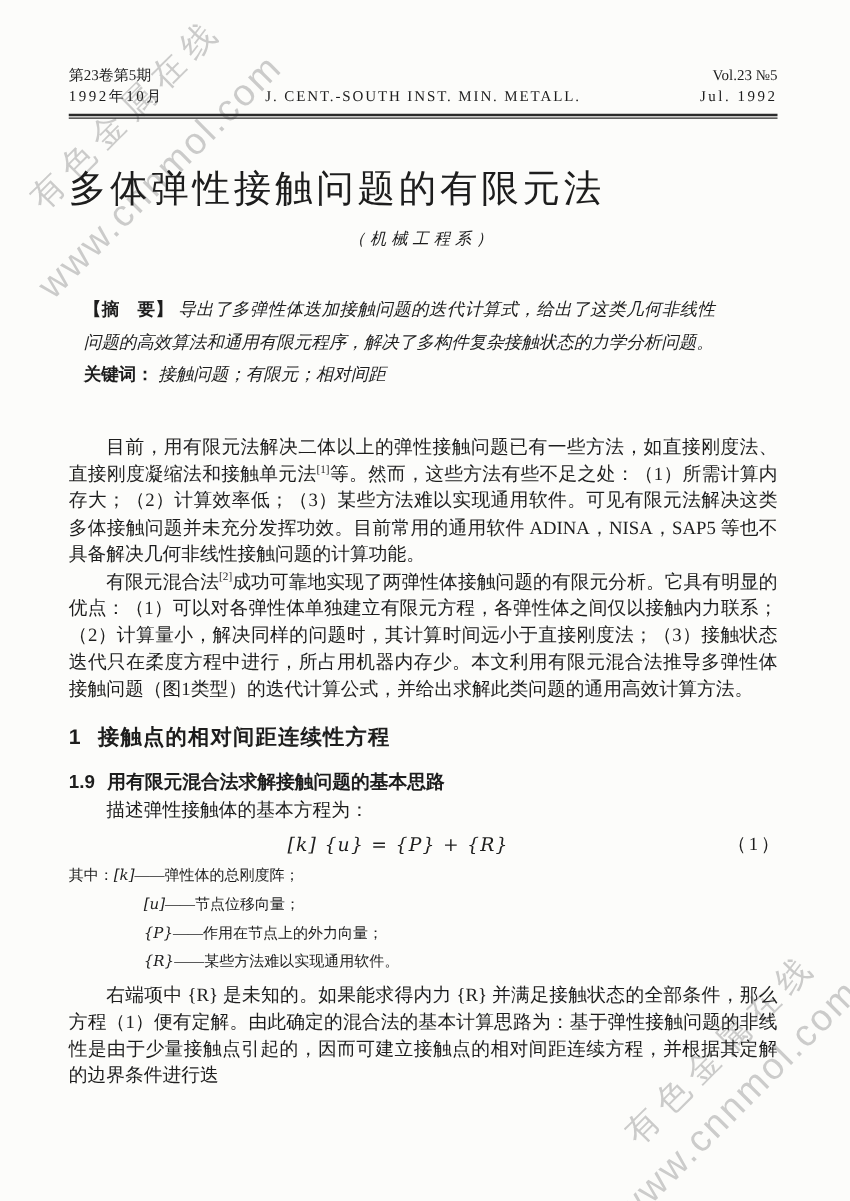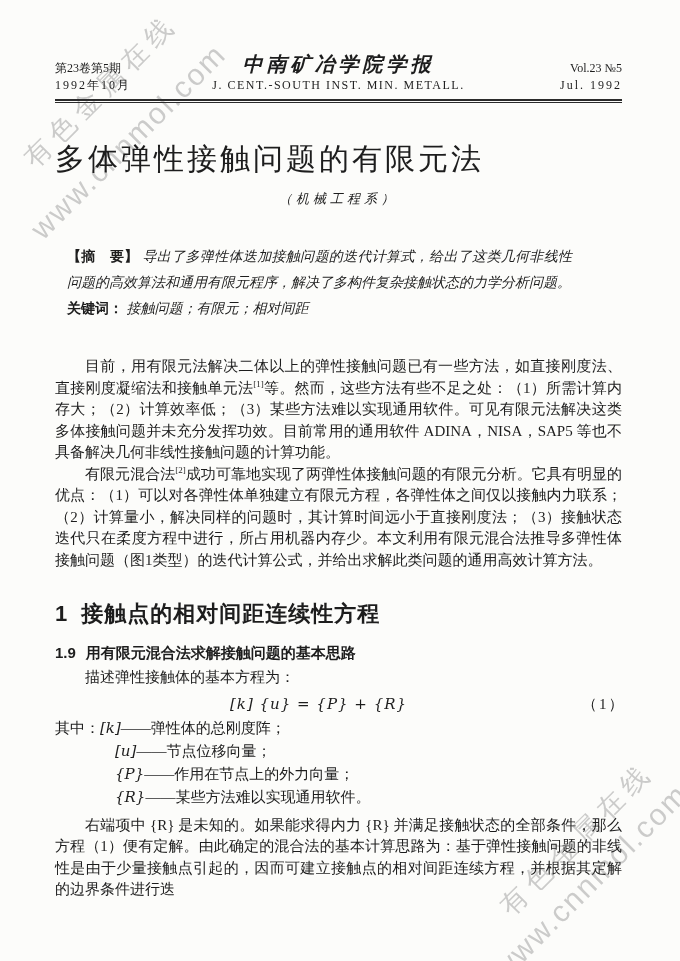--- a/index.html
+++ b/index.html
@@ -103,23 +103,23 @@
   
   .para {
     font-size: 15px;
     line-height: 21.5px;
     text-align: justify;
     text-indent: 2em;
   }
   .para-first { margin-top: 34px; }
   sup.cite { font-size: 9px; line-height: 0; }
   .section-heading {
-    margin-top: 28px;
-    font-family: "Liberation Sans", "DejaVu Sans", sans-serif;
-    font-size: 22px;
+    margin-top: 15px;
+    font-family: "Liberation Sans", "DejaVu Sans", sans-serif;
+    font-size: 17px;
     font-weight: 600;
     letter-spacing: 1px;
   }
   .section-heading .h-num { margin-right: 14px; letter-spacing: 0; }
   .subsection-heading {
     margin-top: 15px;
     font-family: "Liberation Sans", "DejaVu Sans", sans-serif;
     font-size: 15px;
     font-weight: 700;
   }
@@ -138,21 +138,21 @@
     line-height: 22px;
   }
   .eq-body {
     flex: 1;
     text-align: center;
     font-style: italic;
     font-family: "DejaVu Serif", serif;
     letter-spacing: 1px;
   }
   .eq-no { width: 40px; text-align: right; letter-spacing: 2px; }
-  .defs { margin-top: 2px; font-size: 15px; line-height: 23px; }
+  .defs { margin-top: 2px; font-size: 12px; line-height: 23px; }
   .def-line { padding-left: 60px; text-align: left; }
   .def-line.first { padding-left: 0; }
   .def-sym { font-style: italic; font-family: "DejaVu Serif", serif; }
   .para-last { margin-top: 6px; }
 </style>
 </head>
 <body>
 
 <div class="page">
 
@@ -162,21 +162,20 @@
   <div class="wm wm-url wm-url-br">www.cnnmol.com</div>
 
   <div class="content">
 
     <div class="journal-header">
       <div class="hdr-left">
         <div>第23卷第5期</div>
         <div class="hdr-spaced">1992年10月</div>
       </div>
       <div class="hdr-center">
-        <div class="journal-cn">中南矿冶学院学报</div>
         <div class="journal-en">J. CENT.-SOUTH INST. MIN. METALL.</div>
       </div>
       <div class="hdr-right">
         <div>Vol.23  №5</div>
         <div class="hdr-spaced">Jul. 1992</div>
       </div>
     </div>
     <div class="header-rule"></div>
 
     <h1 class="article-title">多体弹性接触问题的有限元法</h1>

